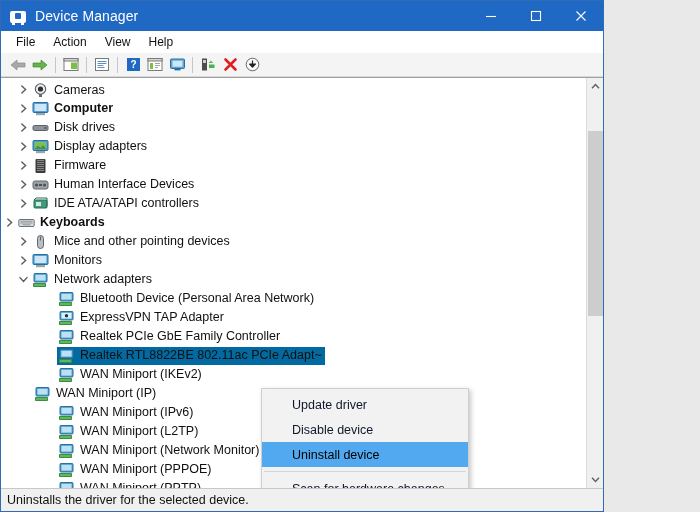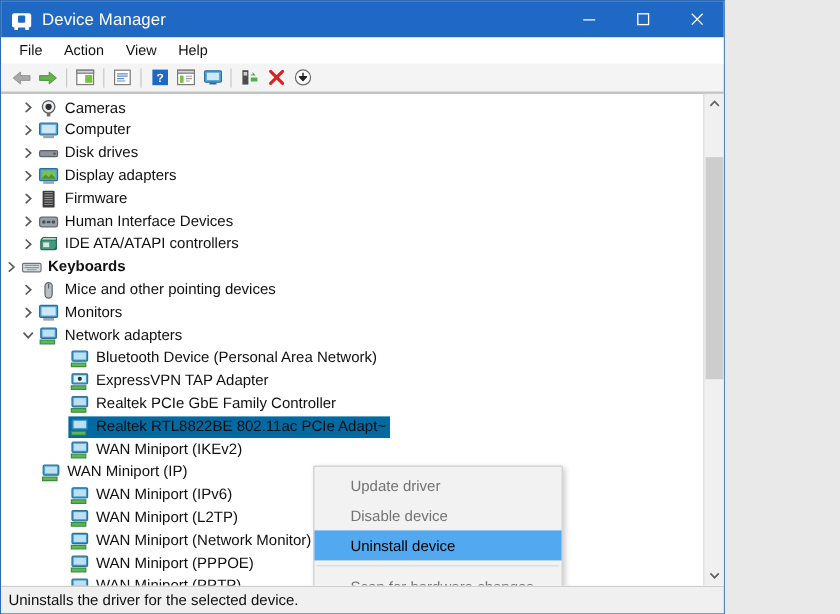--- a/index.html
+++ b/index.html
@@ -177,21 +177,21 @@
     border: 1px solid #cfcfcf;
     box-shadow: 2px 2px 5px rgba(0,0,0,.22);
     padding: 3px 0;
     z-index: 50;
   }
   .ctx-item {
     height: 25px;
     display: flex; align-items: center;
     padding-left: 30px;
     font-size: 12.5px;
-    color: #737373;
+    color: #0f172a;
   }
   .ctx-item.highlight { background: #53a9f0; color: #000000; }
   .ctx-sep {
     height: 1px; background: #d6d6d6;
     margin: 4px 2px 4px 2px;
   }
 </style>
 </head>
 <body>
 
@@ -311,21 +311,21 @@
           </span>
           <span class="label-wrap">
             <span class="dev-icon"><svg width="17" height="16" viewBox="0 0 17 16">
                 <circle cx="8.5" cy="7" r="5.2" fill="#e9eef2" stroke="#5a5a5a" stroke-width="1.1"></circle>
                 <circle cx="8.5" cy="7" r="2.6" fill="#2f2f2f"></circle>
                 <rect x="7" y="12" width="3" height="3" fill="#6a6a6a"></rect>
               </svg></span>
             <span>Cameras</span>
           </span>
         </div>
-        <div class="row" style="padding-left: 14px;">
+        <div class="row" style="padding-left: 14px; font-weight: bold;">
           <span class="chev">
             <svg width="9" height="9" viewBox="0 0 9 9">
               <path d="M2.8 1L6.6 4.5 2.8 8" stroke="#5a5a5a" stroke-width="1.4" fill="none" stroke-linecap="round"></path>
             </svg>
           </span>
           <span class="label-wrap">
             <span class="dev-icon"><svg width="17" height="16" viewBox="0 0 17 16">
                 <rect x="1" y="1.5" width="15" height="10" rx="1" fill="#4f9fd4" stroke="#2a6f9e"></rect>
                 <rect x="2.6" y="3" width="11.8" height="7" fill="#cfe6f6"></rect>
                 <rect x="4" y="12" width="9" height="2.2" fill="#9aa6ad"></rect>

